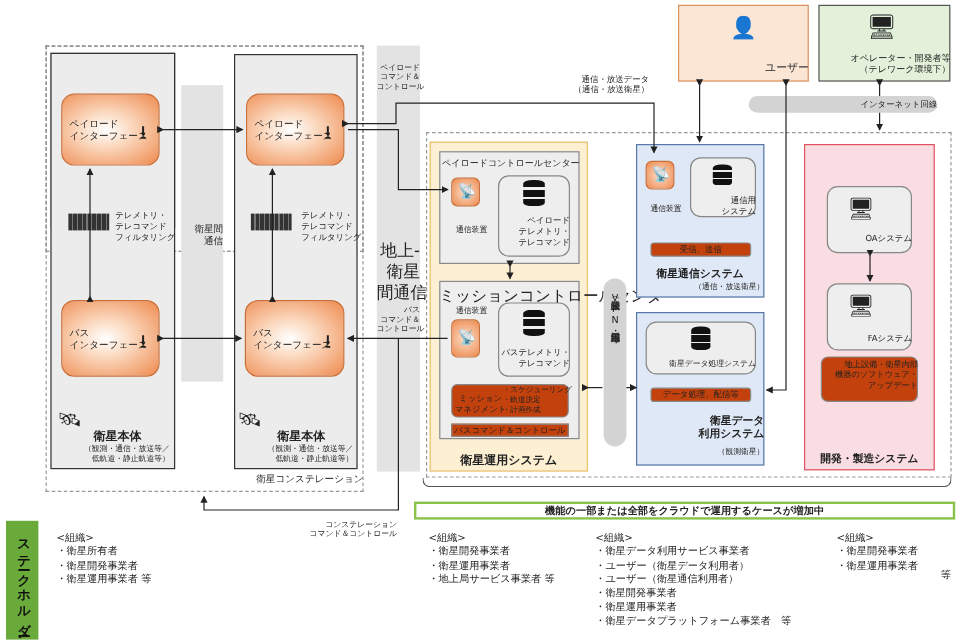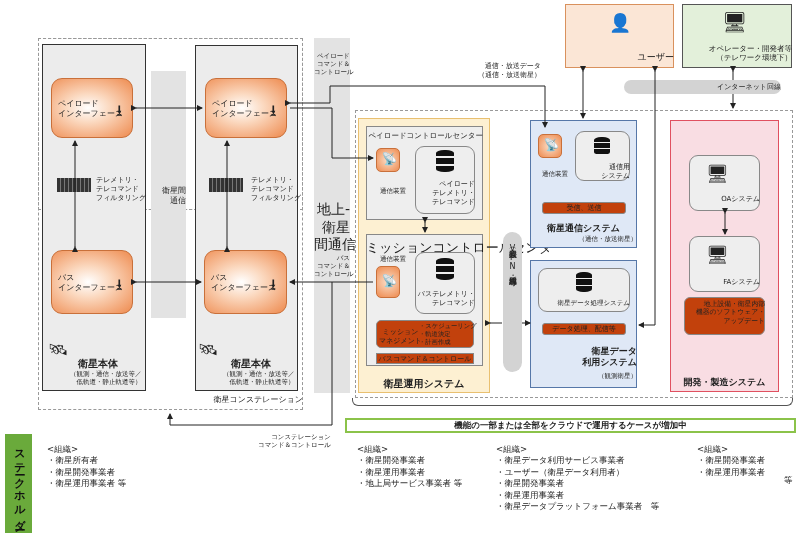--- a/index.html
+++ b/index.html
@@ -188,20 +188,21 @@
 <div class="abs list" style="left:357px;top:444px">
   <div>&lt;組織&gt;</div>
   <div>・衛星開発事業者</div>
   <div>・衛星運用事業者</div>
   <div>・地上局サービス事業者 等</div>
 </div>
 <div class="abs list" style="left:496px;top:444px">
   <div>&lt;組織&gt;</div>
   <div>・衛星データ利用サービス事業者</div>
   <div>・ユーザー（衛星データ利用者）</div>
+  <div>・ユーザー（衛星通信利用者）</div>
   <div>・衛星開発事業者</div>
   <div>・衛星運用事業者</div>
   <div>・衛星データプラットフォーム事業者　等</div>
 </div>
 <div class="abs list" style="left:697px;top:444px">
   <div>&lt;組織&gt;</div>
   <div>・衛星開発事業者</div>
   <div>・衛星運用事業者</div>
 </div>
 <div class="abs list" style="left:784px;top:475px">等</div>

